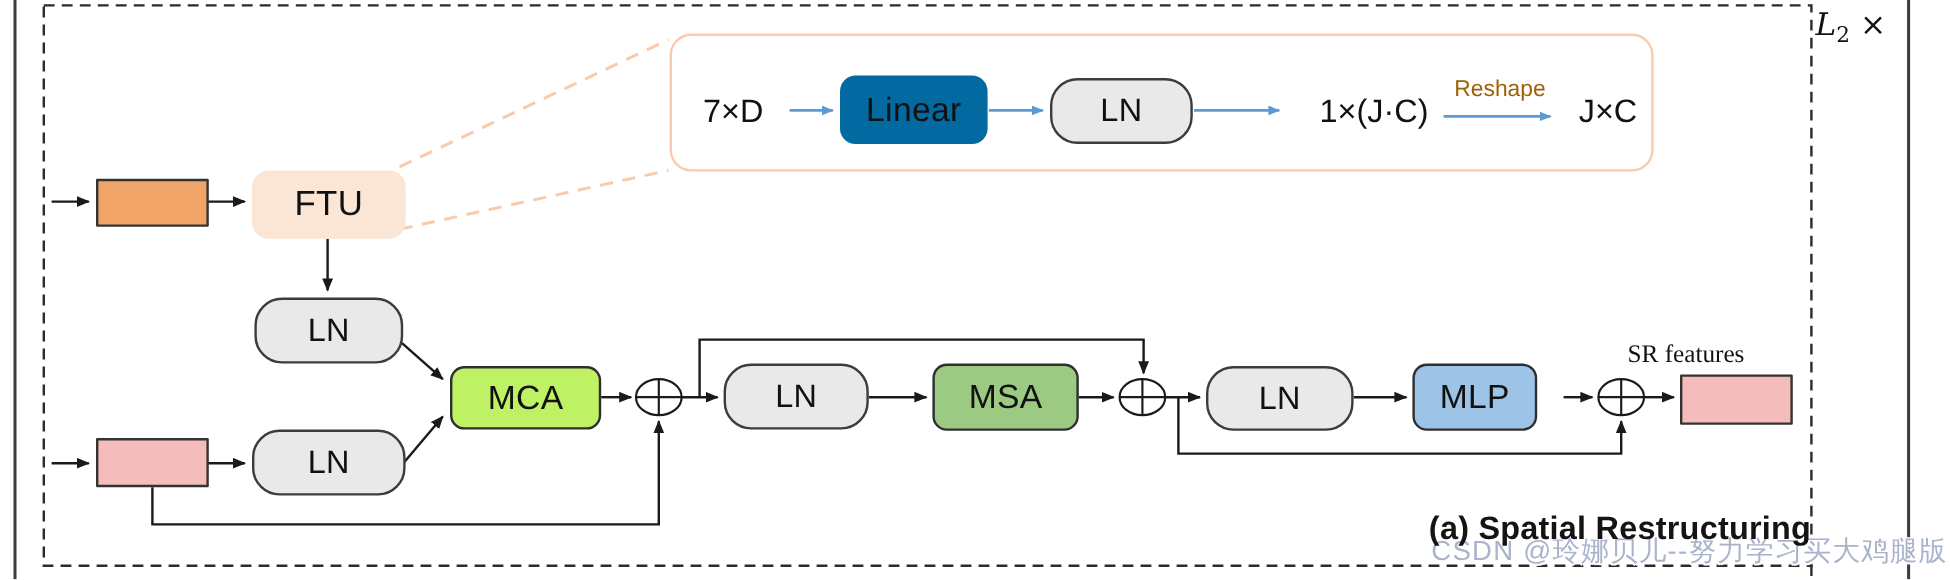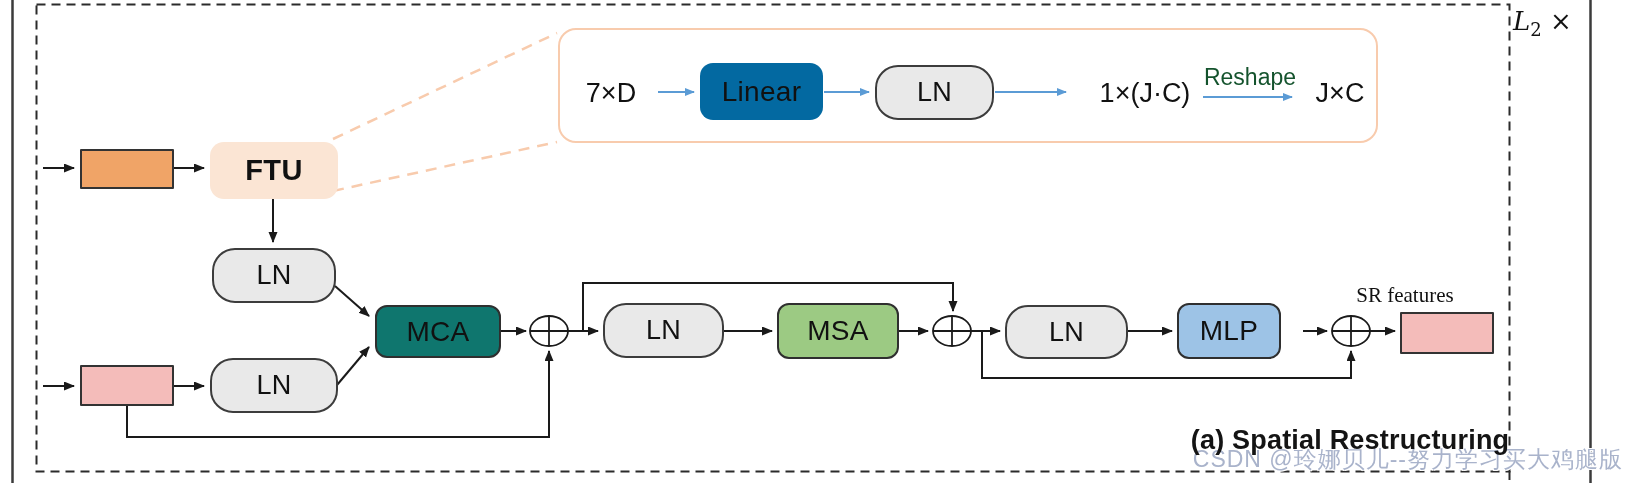--- a/index.html
+++ b/index.html
@@ -6,30 +6,30 @@
   body{font-family:"Liberation Sans",sans-serif;}
   .stage{position:relative;width:1625px;height:483px;background:#ffffff;overflow:hidden;}
   svg.layer{position:absolute;left:0;top:0;width:1625px;height:483px;}
   .node{position:absolute;box-sizing:border-box;display:flex;align-items:center;justify-content:center;
         color:#111;font-size:27px;letter-spacing:.3px;line-height:1;}
   .gray-ln{background:#E9E9E9;border:2px solid #3c3c3c;border-radius:23px;}
   .token{border:2px solid #333;border-radius:1px;}
   .orange{background:#F0A467;}
   .pink{background:#F4BCBA;}
   .ftu{background:#FBE5D4;border-radius:14px;font-size:29px;}
-  .mca{background:#0f766e;border:2px solid #2f2f2f;border-radius:12px;font-size:28px;}
+  .mca{background:#bef264;border:2px solid #2f2f2f;border-radius:12px;font-size:28px;}
   .msa{background:#9CCA83;border:2px solid #2f2f2f;border-radius:12px;font-size:28px;}
   .mlp{background:#9DC3E6;border:2px solid #2f2f2f;border-radius:12px;font-size:28px;}
   .linear{background:#0369a1;border-radius:13px;font-size:28px;}
   .inset-frame{position:absolute;left:558px;top:28px;width:820px;height:115px;box-sizing:border-box;
         border:2px solid #F8CBAD;border-radius:18px;background:transparent;}
   .t{position:absolute;color:#111;}
   .ctr{text-align:center;}
   .dim{font-size:27px;}
-  .reshape{font-size:23px;color:#14532d;}
+  .reshape{font-size:19px;color:#a16207;}
   .sr-label{font-size:21px;color:#111;}
   .caption{font-size:27px;font-weight:600;color:#141414;letter-spacing:.2px;}
   .loop{font-family:"DejaVu Serif",serif;font-size:26px;color:#111;}
   .loop i{font-style:italic;}
   .loop sub{font-size:18px;}
   .watermark{font-size:23px;color:#A9B3CB;text-align:right;letter-spacing:1px;
         text-shadow:-1px -1px 0 #fff,1px -1px 0 #fff,-1px 1px 0 #fff,1px 1px 0 #fff;}
 </style>
 </head>
 <body>
@@ -98,21 +98,21 @@
 
   <div class="inset-frame"></div>
   <div class="t dim ctr" style="left:566px;top:78px;width:90px;">7×D</div>
   <div class="node linear" style="left:700px;top:63px;width:123px;height:57px;">Linear</div>
   <div class="node gray-ln" style="left:875px;top:65px;width:119px;height:55px;">LN</div>
   <div class="t dim ctr" style="left:1080px;top:78px;width:130px;">1×(J·C)</div>
   <div class="t reshape ctr" style="left:1200px;top:64px;width:100px;">Reshape</div>
   <div class="t dim ctr" style="left:1300px;top:78px;width:80px;">J×C</div>
 
   <div class="node token orange" style="left:80px;top:149px;width:94px;height:40px;"></div>
-  <div class="node ftu" style="left:210px;top:142px;width:128px;height:57px;font-weight:bold;">FTU</div>
+  <div class="node ftu" style="left:210px;top:142px;width:128px;height:57px;">FTU</div>
   <div class="node gray-ln" style="left:212px;top:248px;width:124px;height:55px;">LN</div>
   <div class="node token pink" style="left:80px;top:365px;width:94px;height:41px;"></div>
   <div class="node gray-ln" style="left:210px;top:358px;width:128px;height:55px;">LN</div>
   <div class="node mca" style="left:375px;top:305px;width:126px;height:53px;">MCA</div>
   <div class="node gray-ln" style="left:603px;top:303px;width:121px;height:55px;">LN</div>
   <div class="node msa" style="left:777px;top:303px;width:122px;height:56px;">MSA</div>
   <div class="node gray-ln" style="left:1005px;top:305px;width:123px;height:54px;">LN</div>
   <div class="node mlp" style="left:1177px;top:303px;width:104px;height:56px;">MLP</div>
   <div class="t sr-label ctr" style="left:1336px;top:283px;width:138px;font-family:Liberation Serif, serif;">SR features</div>
   <div class="node token pink" style="left:1400px;top:312px;width:94px;height:42px;"></div>

